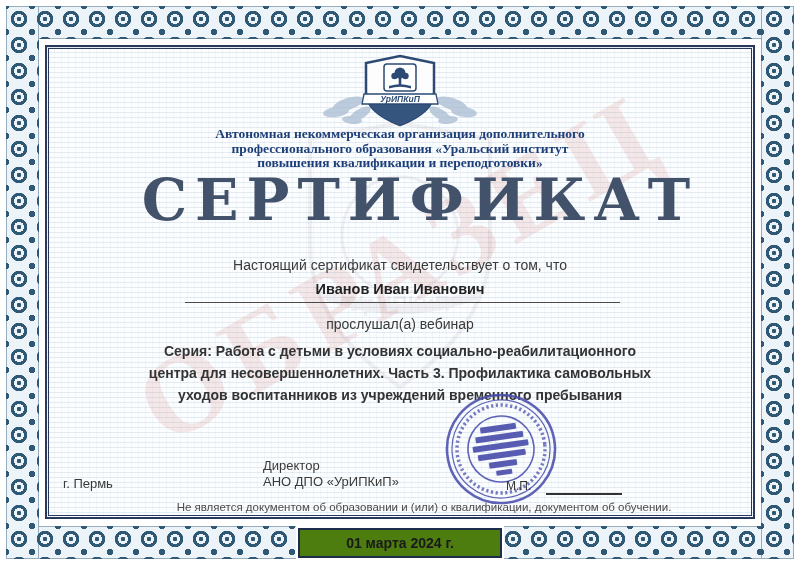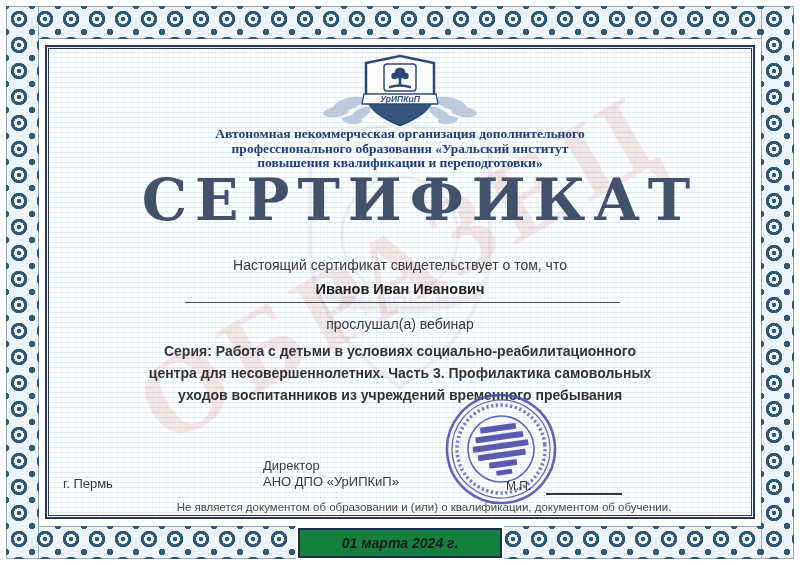--- a/index.html
+++ b/index.html
@@ -68,24 +68,23 @@
     font-size:14px;font-weight:bold;line-height:22px;color:#333;
   }
   .city{position:absolute;left:63px;top:476px;font-size:13px;color:#3a3a3a;}
   .director{position:absolute;left:263px;top:458px;font-size:13px;line-height:16px;color:#3a3a3a;}
   .seal{position:absolute;left:443px;top:391px;}
   .mp{position:absolute;left:506px;top:479px;font-size:12px;color:#333;}
   .sig-line{position:absolute;left:546px;top:493px;width:76px;height:2px;background:#333;}
   .disclaimer{position:absolute;left:0;right:0;top:501px;text-align:center;font-size:11.5px;color:#4b4b4b;margin-left:48px;}
   .date-box{
     position:absolute;left:50%;transform:translateX(-50%);top:528px;z-index:3;
-    width:200px;height:26px;background:#15803d;border:2px solid #1f2d4d;
+    width:200px;height:26px;background:#4d7c0f;border:2px solid #1f2d4d;
     text-align:center;line-height:26px;font-size:14px;font-weight:bold;color:#1a1a1a;
     box-shadow:0 0 0 2px #fff;
-    font-style:italic;
   }
 </style>
 </head>
 <body>
 
 <div id="page">
 
   <div class="orn top"></div>
   <div class="orn bottom"></div>
   <div class="orn left"></div>

